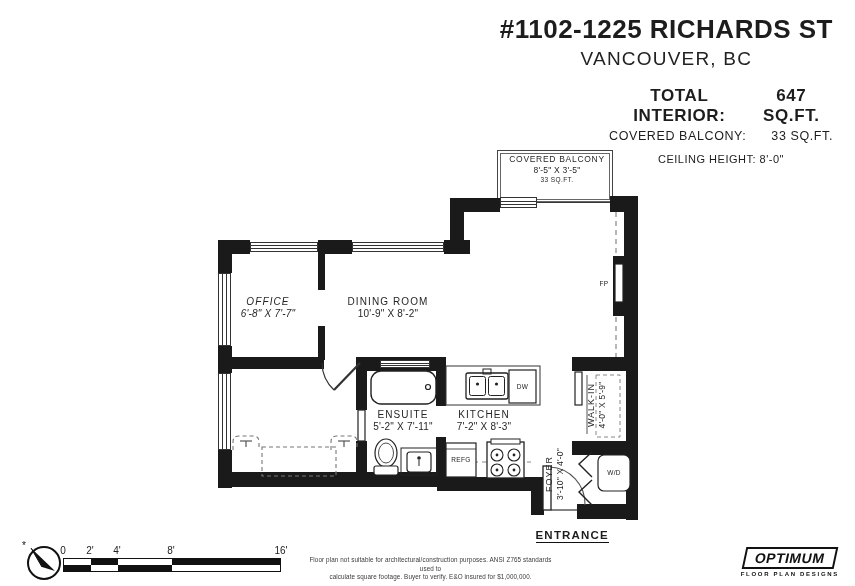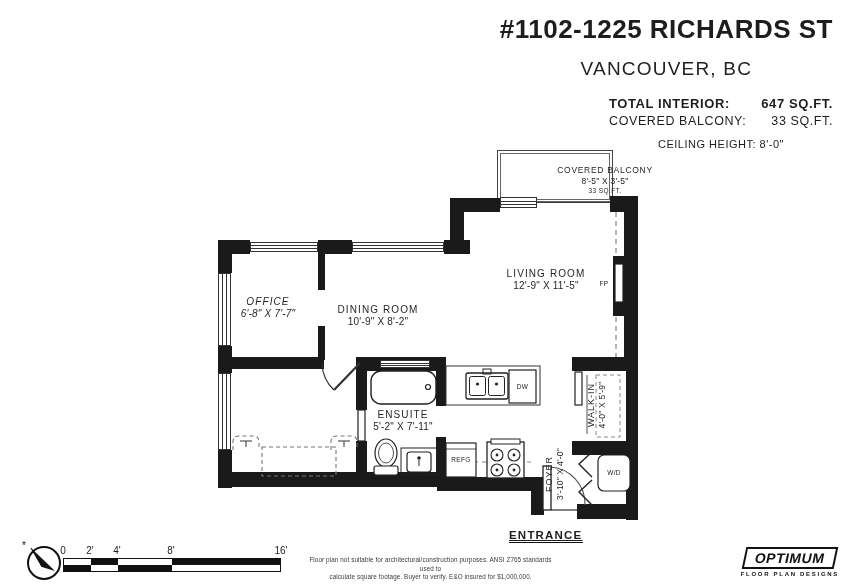--- a/index.html
+++ b/index.html
@@ -2,24 +2,24 @@
 <html><head>
 <meta charset="utf-8">
 <style>
   html,body{margin:0;padding:0;background:#fff;}
   body{width:855px;height:586px;position:relative;overflow:hidden;
        font-family:"Liberation Sans",sans-serif;color:#1d1d1d;}
   .abs{position:absolute;}
   
   .header{position:absolute;top:14px;right:22px;text-align:center;}
   .title{font-size:26px;font-weight:700;letter-spacing:.5px;}
-  .city{font-size:19px;font-weight:400;letter-spacing:1.2px;margin-top:13px;color:#222;}
+  .city{font-size:19px;font-weight:400;letter-spacing:1.2px;margin-top:3px;color:#222;}
   .summary{font-size:12px;letter-spacing:1.6px;margin-top:13px;color:#222;}
   .specs{margin-top:16px;margin-left:auto;width:224px;}
-  .spec-row{display:flex;justify-content:space-between;font-size:13px;font-weight:700;letter-spacing:.6px;}
+  .spec-row{display:flex;justify-content:space-between;font-size:17px;font-weight:700;letter-spacing:.6px;}
   .spec-row.light{font-weight:400;font-size:12.5px;margin-top:3px;}
   .ceiling{font-size:11px;letter-spacing:.5px;margin-top:10px;}
   
   .wall{position:absolute;background:#1a1a1a;}
   .win-h{position:absolute;background:#fff;border:1px solid #333;box-sizing:border-box;}
   .win-h::before{content:"";position:absolute;left:0;right:0;top:28%;border-top:1px solid #333;}
   .win-h::after{content:"";position:absolute;left:0;right:0;top:62%;border-top:1px solid #333;}
   .win-v{position:absolute;background:#fff;border:1px solid #333;box-sizing:border-box;}
   .win-v::before{content:"";position:absolute;top:0;bottom:0;left:28%;border-left:1px solid #333;}
   .win-v::after{content:"";position:absolute;top:0;bottom:0;left:62%;border-left:1px solid #333;}
@@ -29,21 +29,21 @@
   .rl{position:absolute;text-align:center;color:#262626;}
   .rl .n{font-size:10px;letter-spacing:1.1px;white-space:nowrap;}
   .rl .d{font-size:10px;letter-spacing:.2px;white-space:nowrap;margin-top:1px;}
   .rl.sm .n{font-size:8.5px;letter-spacing:.7px;}
   .rl.sm .d{font-size:8.5px;}
   .rl.sm .a{font-size:6.5px;letter-spacing:.4px;margin-top:1px;}
   .rl.rot{transform:rotate(-90deg);}
   .rl.rot .n{font-size:9px;letter-spacing:1px;}
   .rl.rot .d{font-size:8.5px;}
   .fx{position:absolute;font-size:6.5px;letter-spacing:.3px;color:#222;text-align:center;}
-  .entrance{position:absolute;left:509px;top:525px;width:100px;text-align:left;text-decoration:underline;}
+  .entrance{position:absolute;left:509px;top:525px;width:100px;text-align:right;}
   .entrance span{font-size:11.5px;font-weight:700;letter-spacing:1.2px;border-bottom:1.6px solid #111;padding-bottom:1px;}
   
   .scalebar{position:absolute;left:63px;top:545px;width:218px;}
   .scalebar .lab{position:absolute;top:0;font-size:10px;color:#222;transform:translateX(-50%);}
   .bar{position:absolute;top:13px;left:0;width:218px;height:14px;border:1px solid #111;box-sizing:border-box;}
   .bar .row{display:flex;height:6px;}
   .bar .seg{height:6px;}
   .b{background:#111;} .w{background:#fff;}
   .disclaimer{position:absolute;left:303px;top:556px;width:255px;text-align:center;
               font-size:6.3px;line-height:8.5px;color:#3a3a3a;letter-spacing:.1px;}
@@ -211,40 +211,40 @@
     </g>
     <line x1="587" y1="375" x2="587" y2="434" stroke="#555" stroke-width="1"></line>
     <g>
       <circle cx="44" cy="563" r="16" fill="none" stroke="#111" stroke-width="2"></circle>
       <polygon points="31,548 55,571 42,567" fill="#111"></polygon>
       <line x1="31" y1="548" x2="42" y2="567" stroke="#111" stroke-width="1"></line>
       <text x="22" y="549" font-size="10" fill="#111" font-family="Liberation Sans, sans-serif">*</text>
     </g>
   </svg>
 
-  <div class="rl sm" style="left:500px;top:165px;width:114px;padding-left:48px;">
+  <div class="rl sm" style="left:500px;top:154px;width:114px;">
     <div class="n">COVERED BALCONY</div>
     <div class="d">8'-5" X 3'-5"</div>
     <div class="a">33 SQ.FT.</div>
   </div>
-  <div class="rl" style="left:496px;top:268px;width:100px;">
-    <div class="n">LIVING ROOM</div>
-    <div class="d">12'-9" X 11'-5"</div>
-  </div>
   <div class="rl" style="left:218px;top:296px;width:100px;font-style:italic;">
     <div class="n">OFFICE</div>
     <div class="d">6'-8" X 7'-7"</div>
   </div>
-  <div class="rl" style="left:328px;top:296px;width:100px;margin-top:8px;">
+  <div class="rl" style="left:338px;top:296px;width:100px;">
     <div class="n">DINING ROOM</div>
     <div class="d">10'-9" X 8'-2"</div>
   </div>
   <div class="rl" style="left:353px;top:409px;width:100px;">
     <div class="n">ENSUITE</div>
     <div class="d">5'-2" X 7'-11"</div>
+  </div>
+  <div class="rl" style="left:434px;top:409px;width:100px;">
+    <div class="n">KITCHEN</div>
+    <div class="d">7'-2" X 8'-3"</div>
   </div>
   <div class="rl rot" style="left:559px;top:392px;width:80px;height:26px;">
     <div class="n">WALK-IN</div>
     <div class="d">4'-0" X 5'-9"</div>
   </div>
   <div class="rl rot" style="left:517px;top:461px;width:80px;height:26px;">
     <div class="n">FOYER</div>
     <div class="d">3'-10" X 4'-0"</div>
   </div>
 

